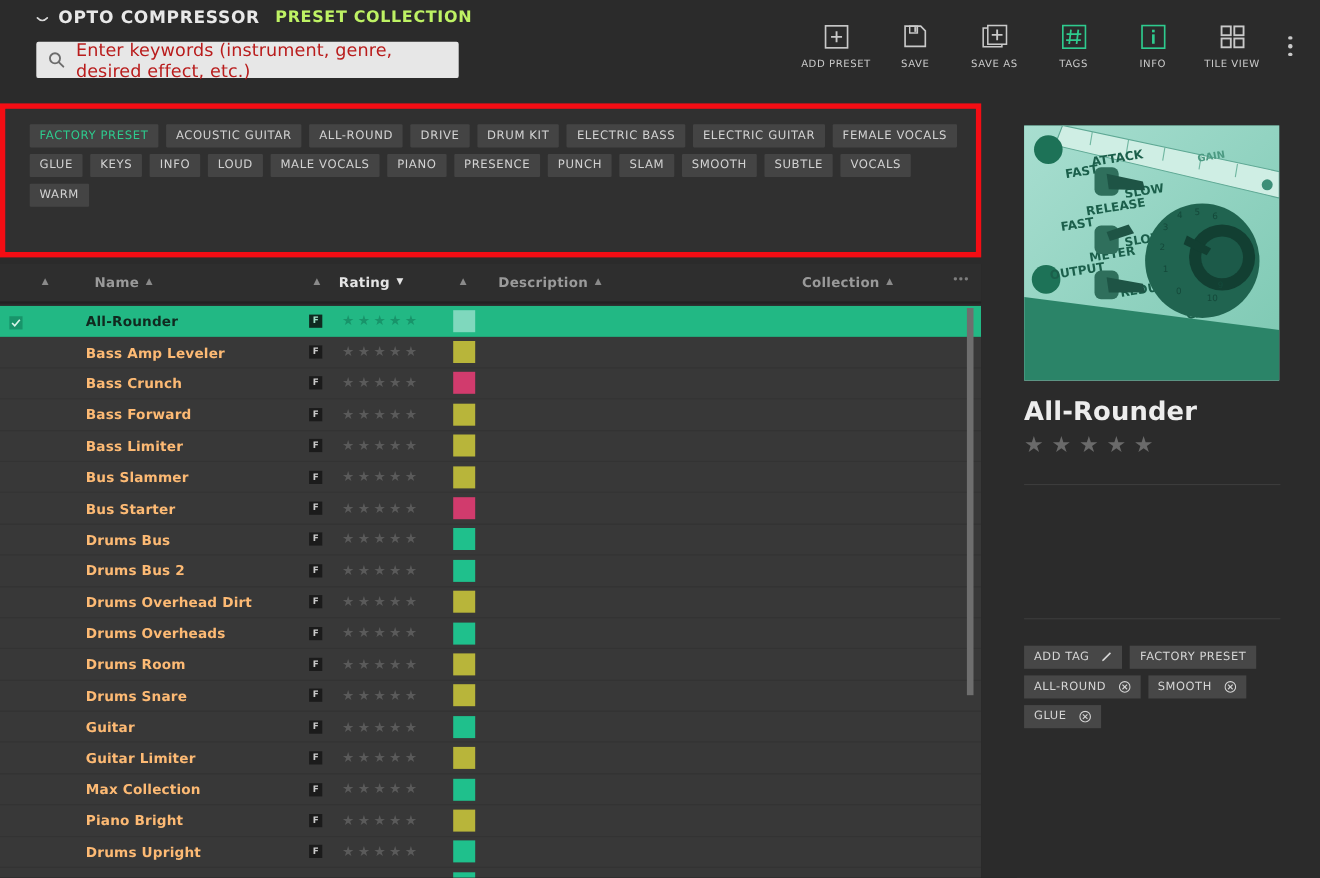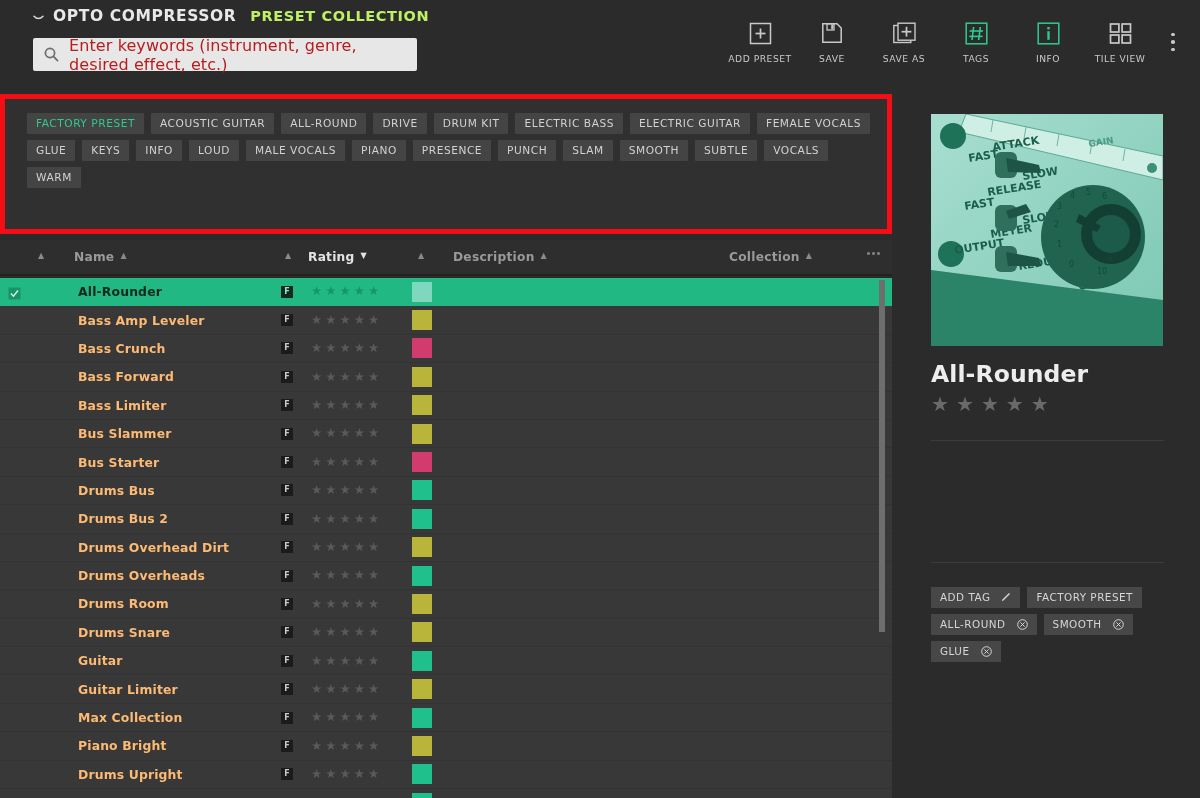--- a/index.html
+++ b/index.html
@@ -301,21 +301,21 @@
           <div class="tag">VOCALS</div>
           <div class="tag">WARM</div>
         </div>
     </div>
   </div>
 
   <div class="listhead">
     <div class="hcell" style="left:38px">
         <span class="sa">▲</span>
       </div>
-    <div class="hcell" style="left:74px">
+    <div class="hcell" style="left:86px">
         <span>Name</span>
         <span class="sa">▲</span>
       </div>
     <div class="hcell" style="left:285px">
         <span class="sa">▲</span>
       </div>
     <div class="hcell on" style="left:308px">
         <span>Rating</span>
         <span class="sa" style="color:#e4e4e4">▼</span>
       </div>

